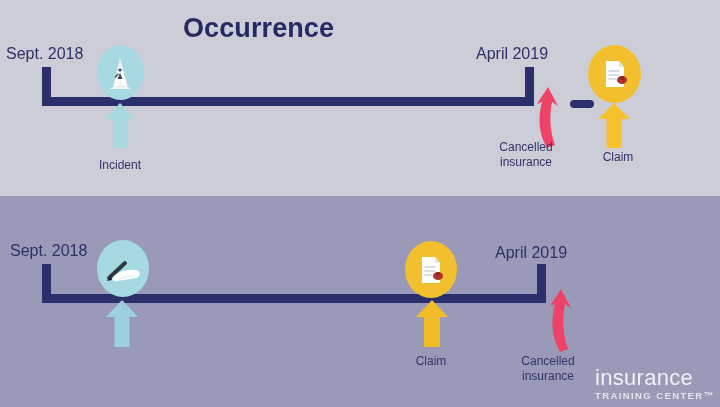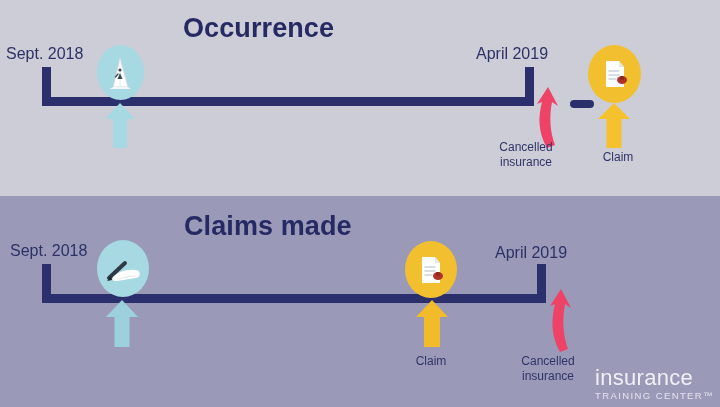--- a/index.html
+++ b/index.html
@@ -102,21 +102,21 @@
   .site-url{
     position:absolute;left:18px;top:381px;
     font-size:11px;color:#e9e9f2;letter-spacing:.1px;white-space:nowrap;
   }
   .logo{position:absolute;left:595px;top:367px;text-align:left;}
   .logo-main{
     font-size:22px;color:#f0f0f6;letter-spacing:.3px;
     line-height:22px;font-weight:300;
   }
   .logo-sub{
-    font-size:9.5px;color:#e4e4ee;font-weight:normal;
+    font-size:9.5px;color:#e4e4ee;font-weight:bold;
     letter-spacing:1.4px;line-height:11px;margin-top:1px;
   }
 </style>
 </head>
 <body>
 
 <div class="stage">
 
   <div class="panel panel-occurrence"></div>
 
@@ -137,20 +137,21 @@
       <path d="M6 31 L2.5 33 L24 33 L21 31 Z" fill="#f2f6f8"></path>
       <circle cx="13" cy="14" r="1.6" fill="#3a4a55"></circle>
       <path d="M13 17 L10.5 23 L15.5 23 Z" fill="#3a4a55"></path>
       <path d="M11 18 L8.5 21" stroke="#3a4a55" stroke-width="1.3" stroke-linecap="round"></path>
     </svg>
   </div>
   <div class="arrow-up a-incident">
     <span class="head"></span>
       <span class="shaft"></span>
   </div>
+  <div class="caption c-incident">Incident</div>
 
   <div class="red-arrow ra-top">
     <svg width="42" height="66" viewBox="0 0 42 66" aria-hidden="true">
       <path d="M19 64 C10 48 10 33 14 18 L9 20 L20 3 L30 22 L24 18 C21 33 22 48 27 61 Z" fill="#ee4266"></path>
     </svg>
   </div>
   <div class="caption c-cancel-top">Cancelled
 insurance</div>
 
   <div class="badge badge-gold b-claim-top">
@@ -163,21 +164,20 @@
     </svg>
   </div>
   <div class="arrow-up a-claim-top">
     <span class="head"></span>
       <span class="shaft"></span>
   </div>
   <div class="caption c-claim-top">Claim</div>
 
   <div class="panel panel-claims"></div>
 
-  <div class="title title-claims">Claims made</div>
 
   <div class="date d-bot-left">Sept. 2018</div>
   <div class="date d-bot-right">April 2019</div>
 
   <div class="tl-bar tl2-cap-l"></div>
   <div class="tl-bar tl2-h"></div>
   <div class="tl-bar tl2-cap-r"></div>
 
   <div class="badge badge-blue b-act">
     <svg width="40" height="34" viewBox="0 0 40 34" aria-hidden="true">

